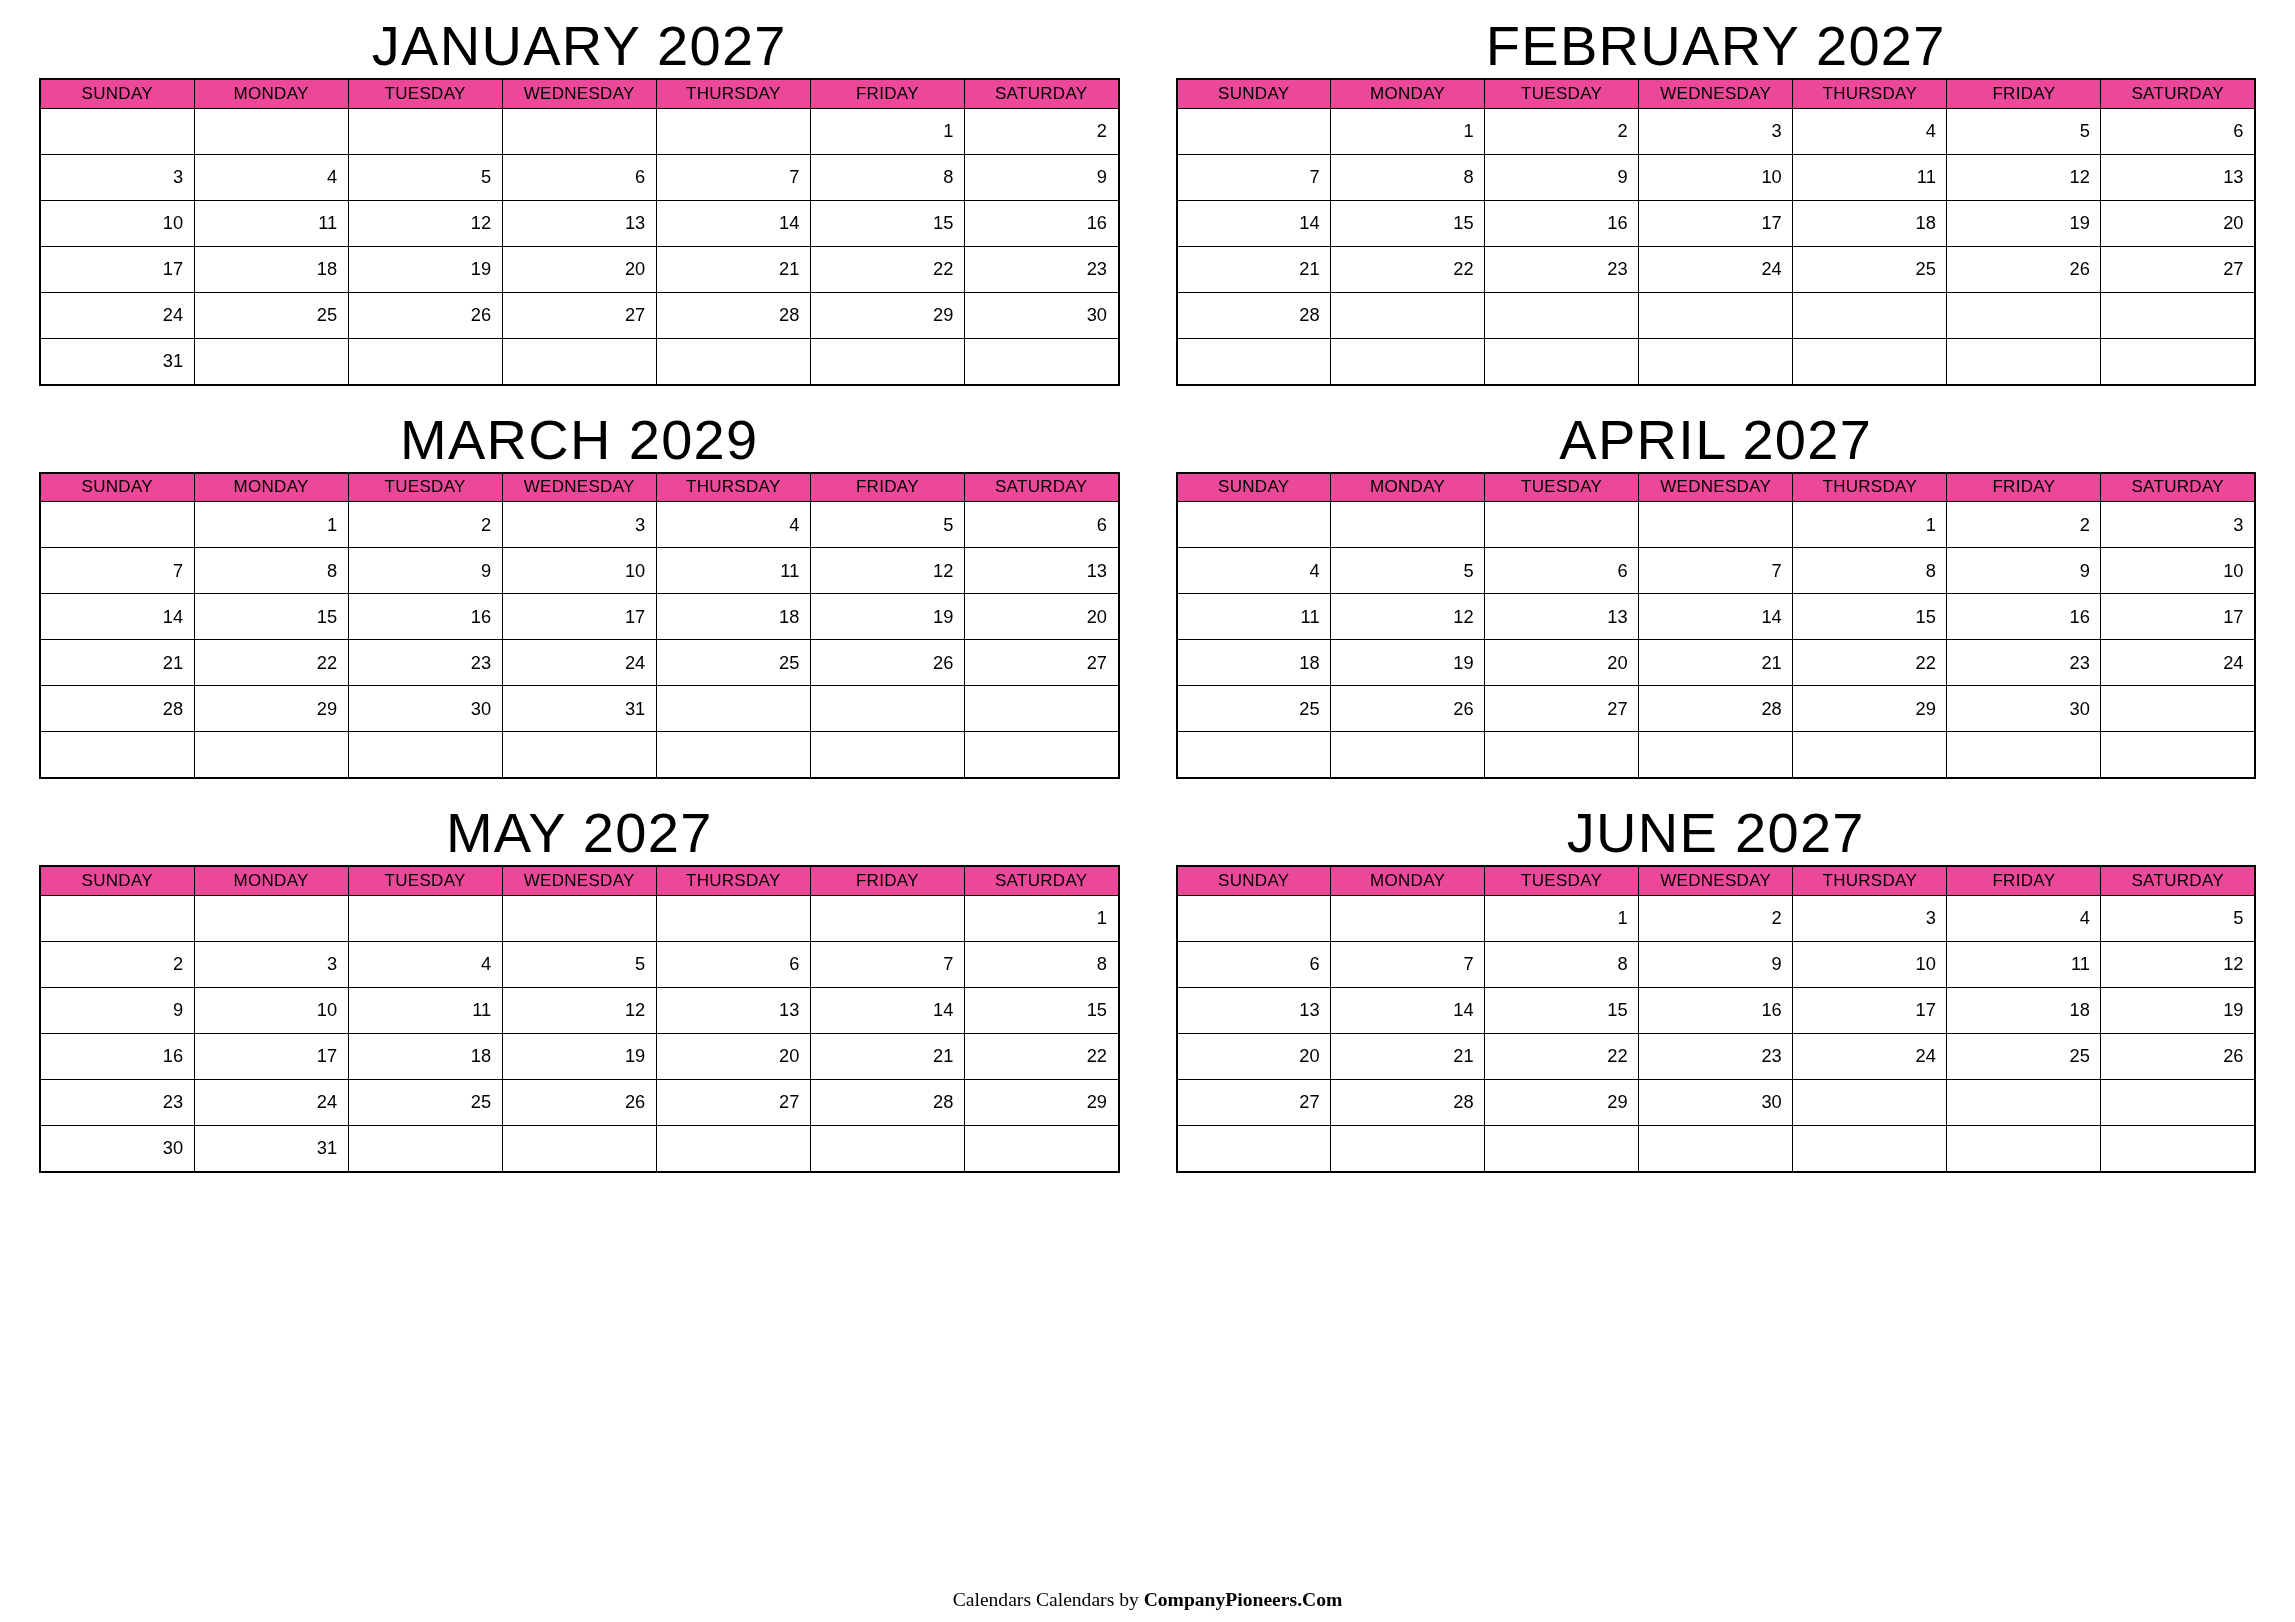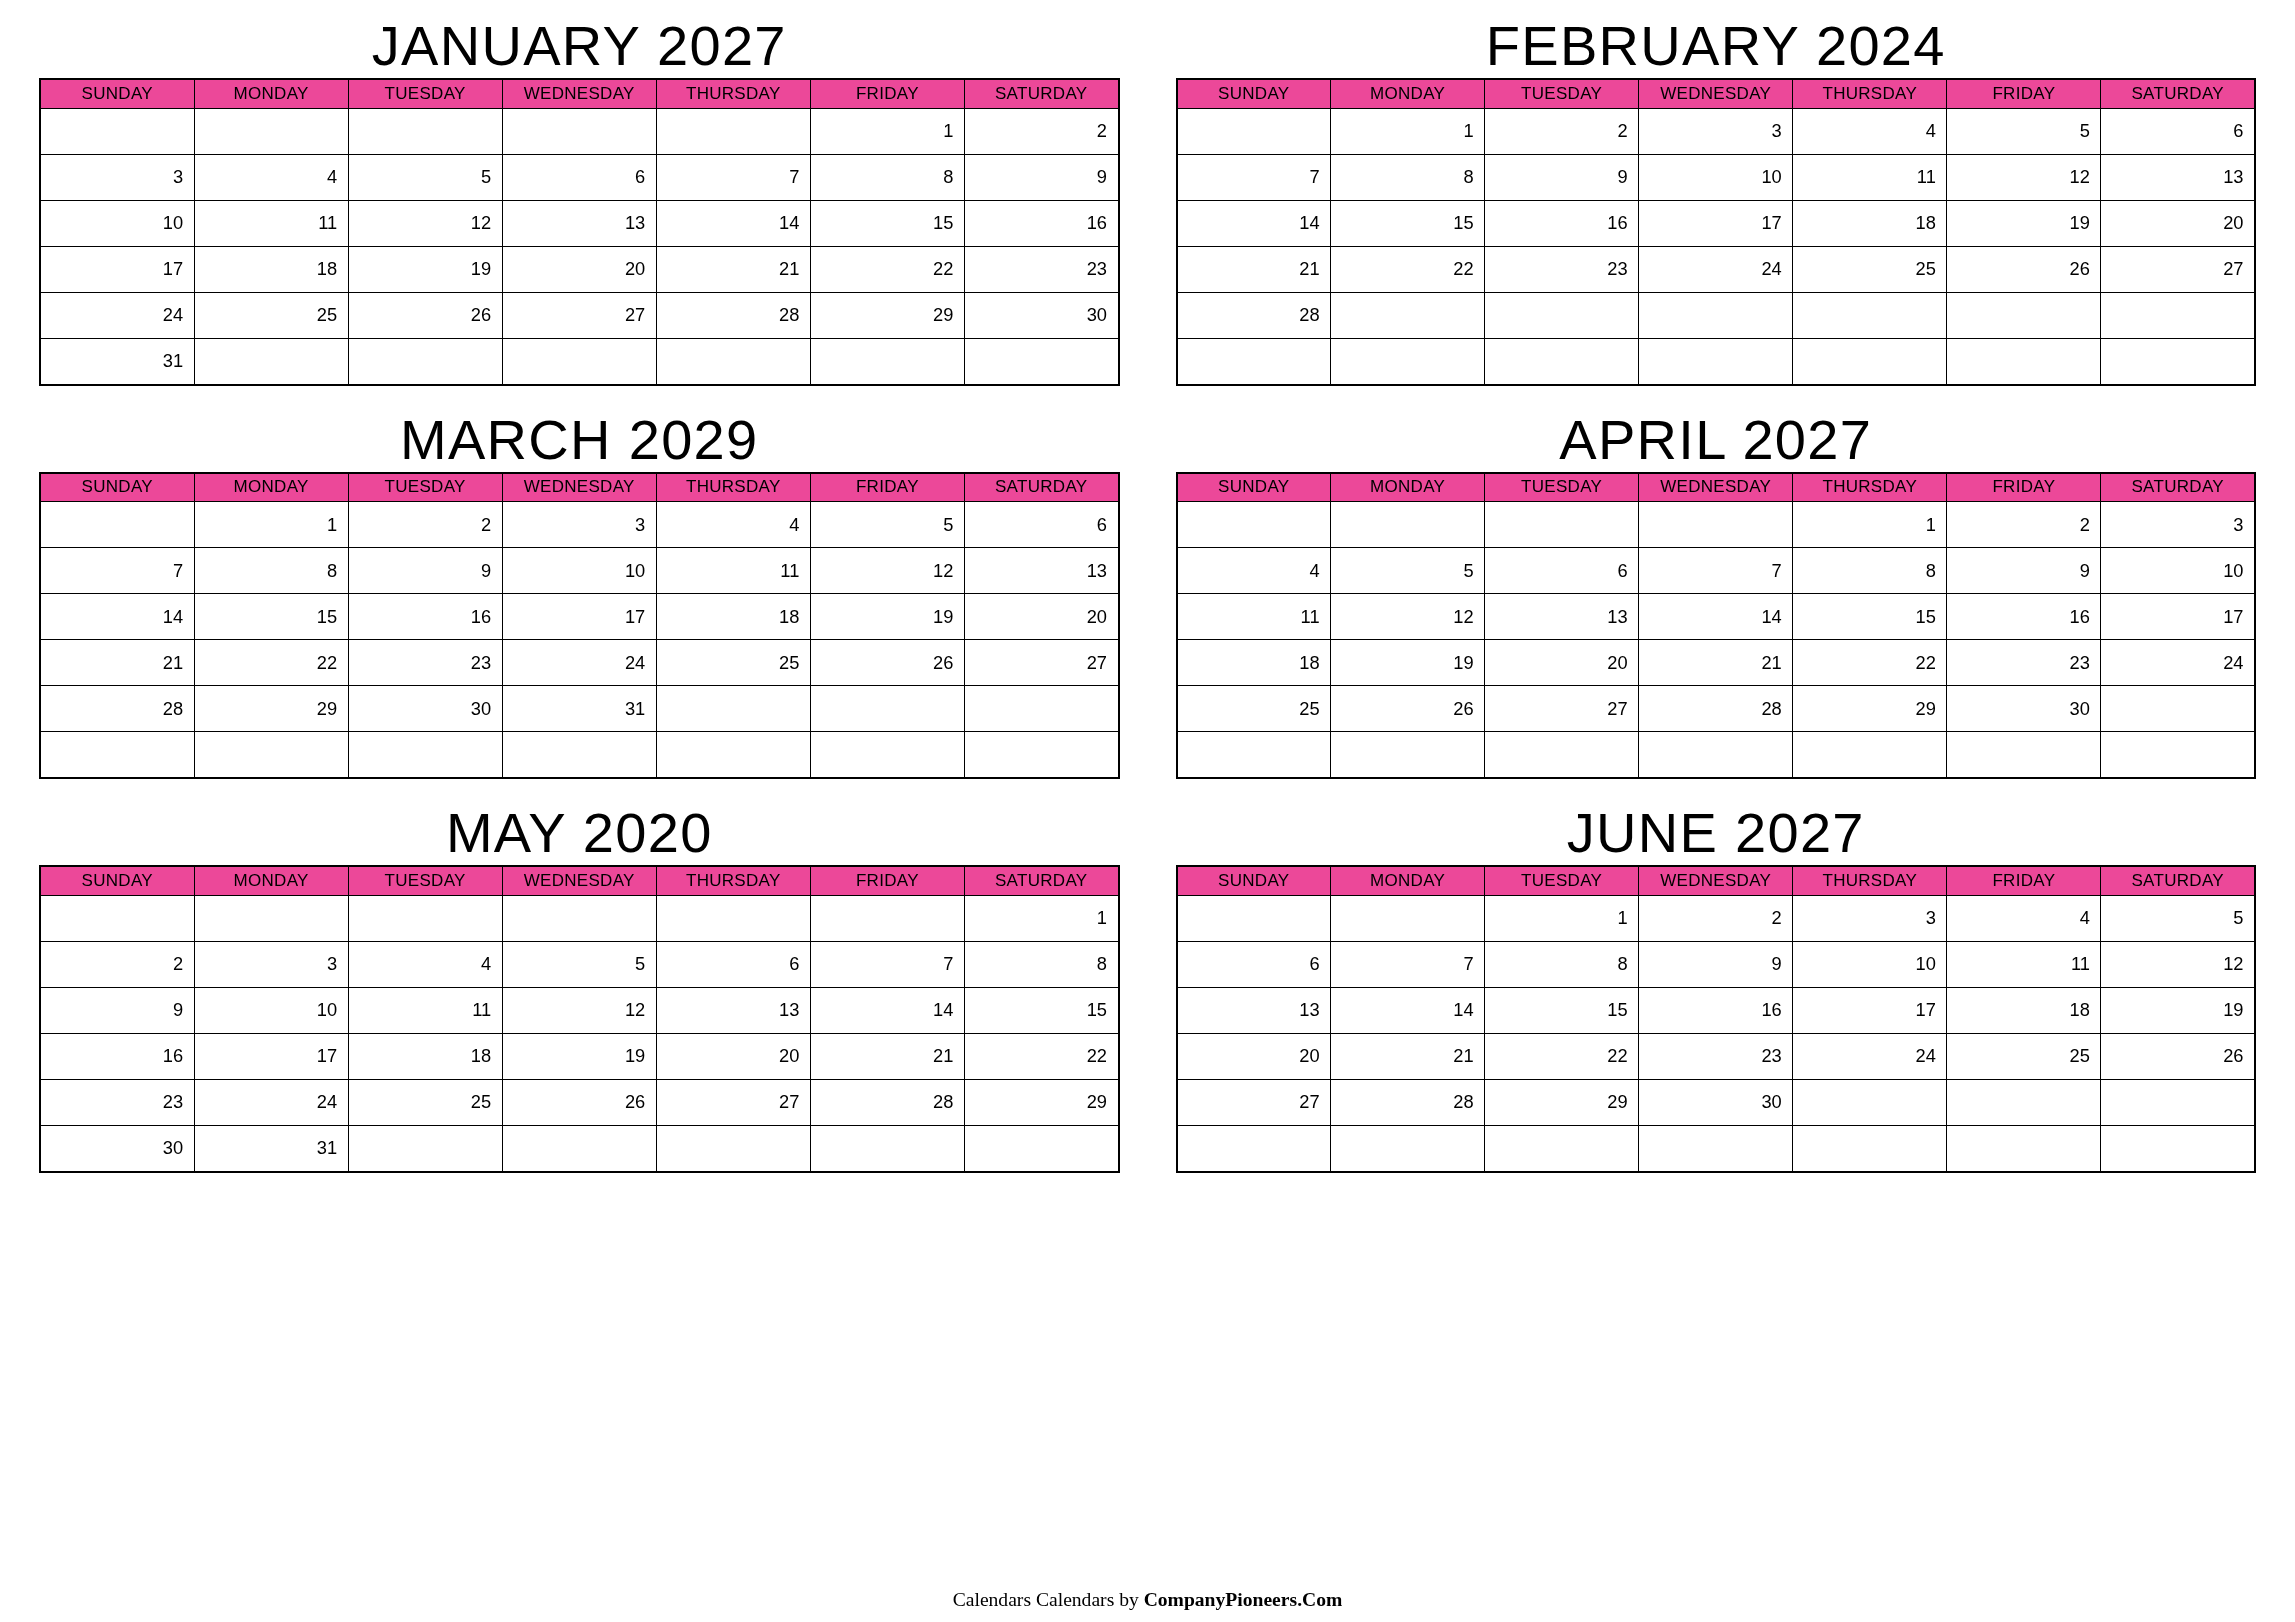--- a/index.html
+++ b/index.html
@@ -155,21 +155,21 @@
             <td></td>
             <td></td>
             <td></td>
             <td></td>
           </tr>
         </tbody>
       </table>
     </div>
 
     <div class="month">
-      <div class="month-title">FEBRUARY 2024</div>
+      <div class="month-title">FEBRUARY 2027</div>
       <table class="cal">
         <thead>
           <tr>
             <th>SUNDAY</th>
             <th>MONDAY</th>
             <th>TUESDAY</th>
             <th>WEDNESDAY</th>
             <th>THURSDAY</th>
             <th>FRIDAY</th>
             <th>SATURDAY</th>
@@ -374,21 +374,21 @@
             <td></td>
             <td></td>
             <td></td>
             <td></td>
           </tr>
         </tbody>
       </table>
     </div>
 
     <div class="month">
-      <div class="month-title">MAY 2020</div>
+      <div class="month-title">MAY 2027</div>
       <table class="cal">
         <thead>
           <tr>
             <th>SUNDAY</th>
             <th>MONDAY</th>
             <th>TUESDAY</th>
             <th>WEDNESDAY</th>
             <th>THURSDAY</th>
             <th>FRIDAY</th>
             <th>SATURDAY</th>

